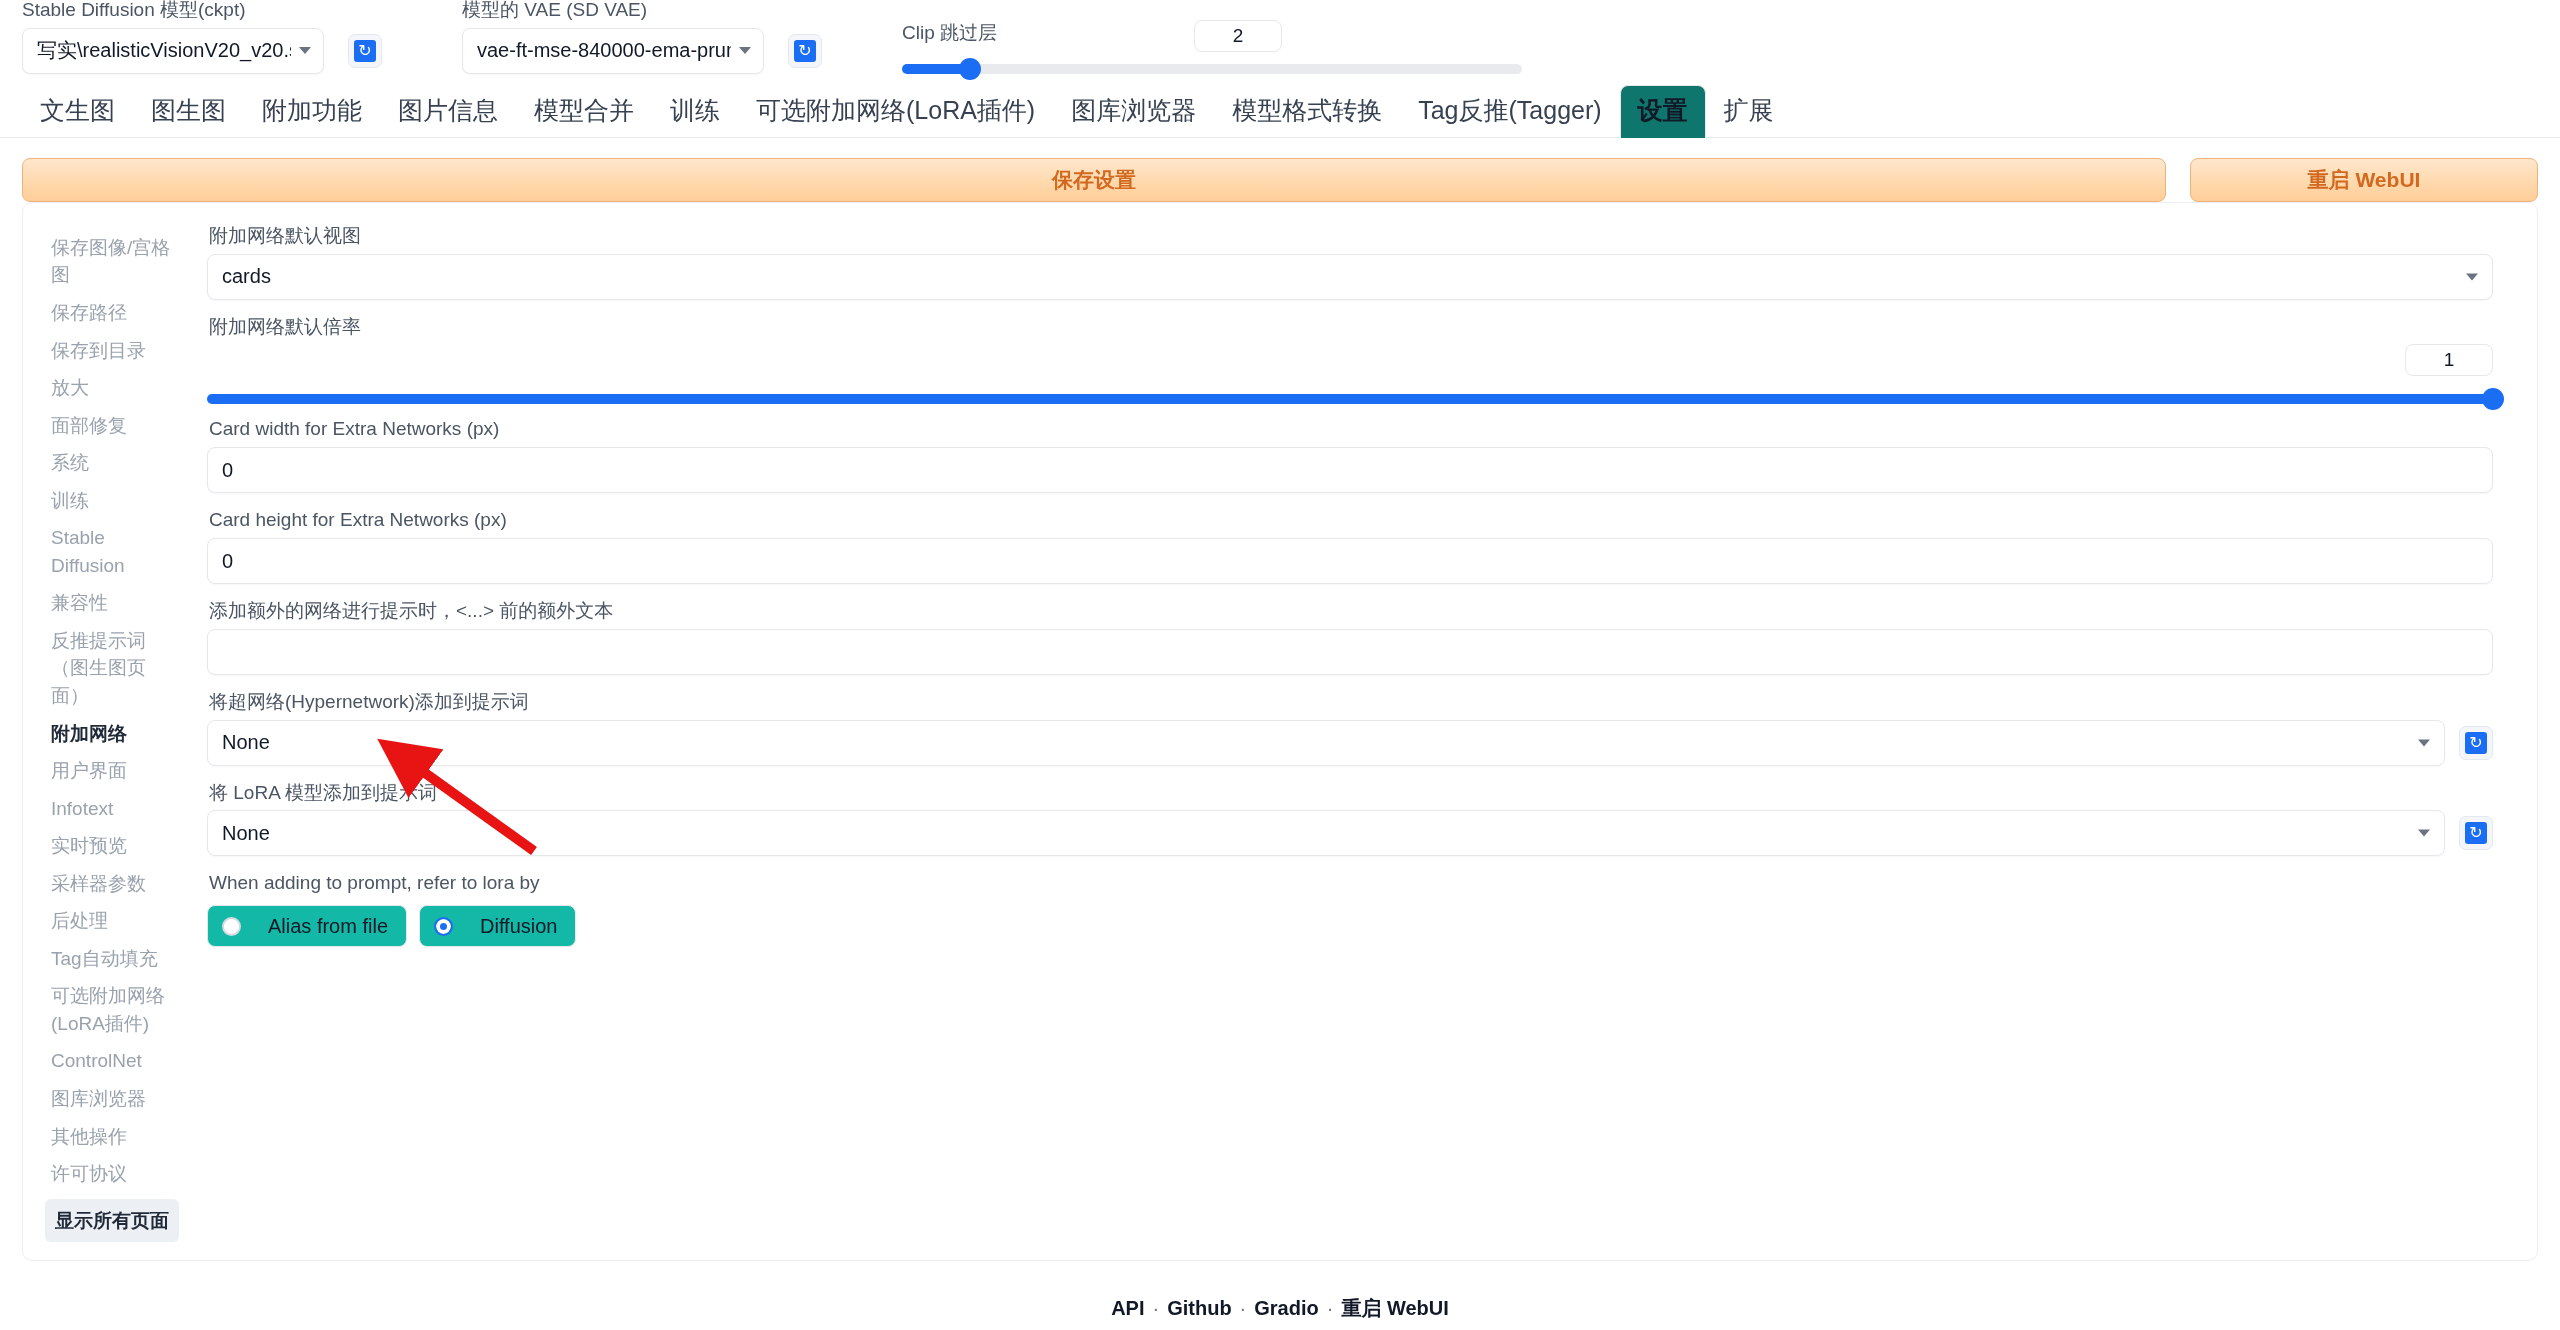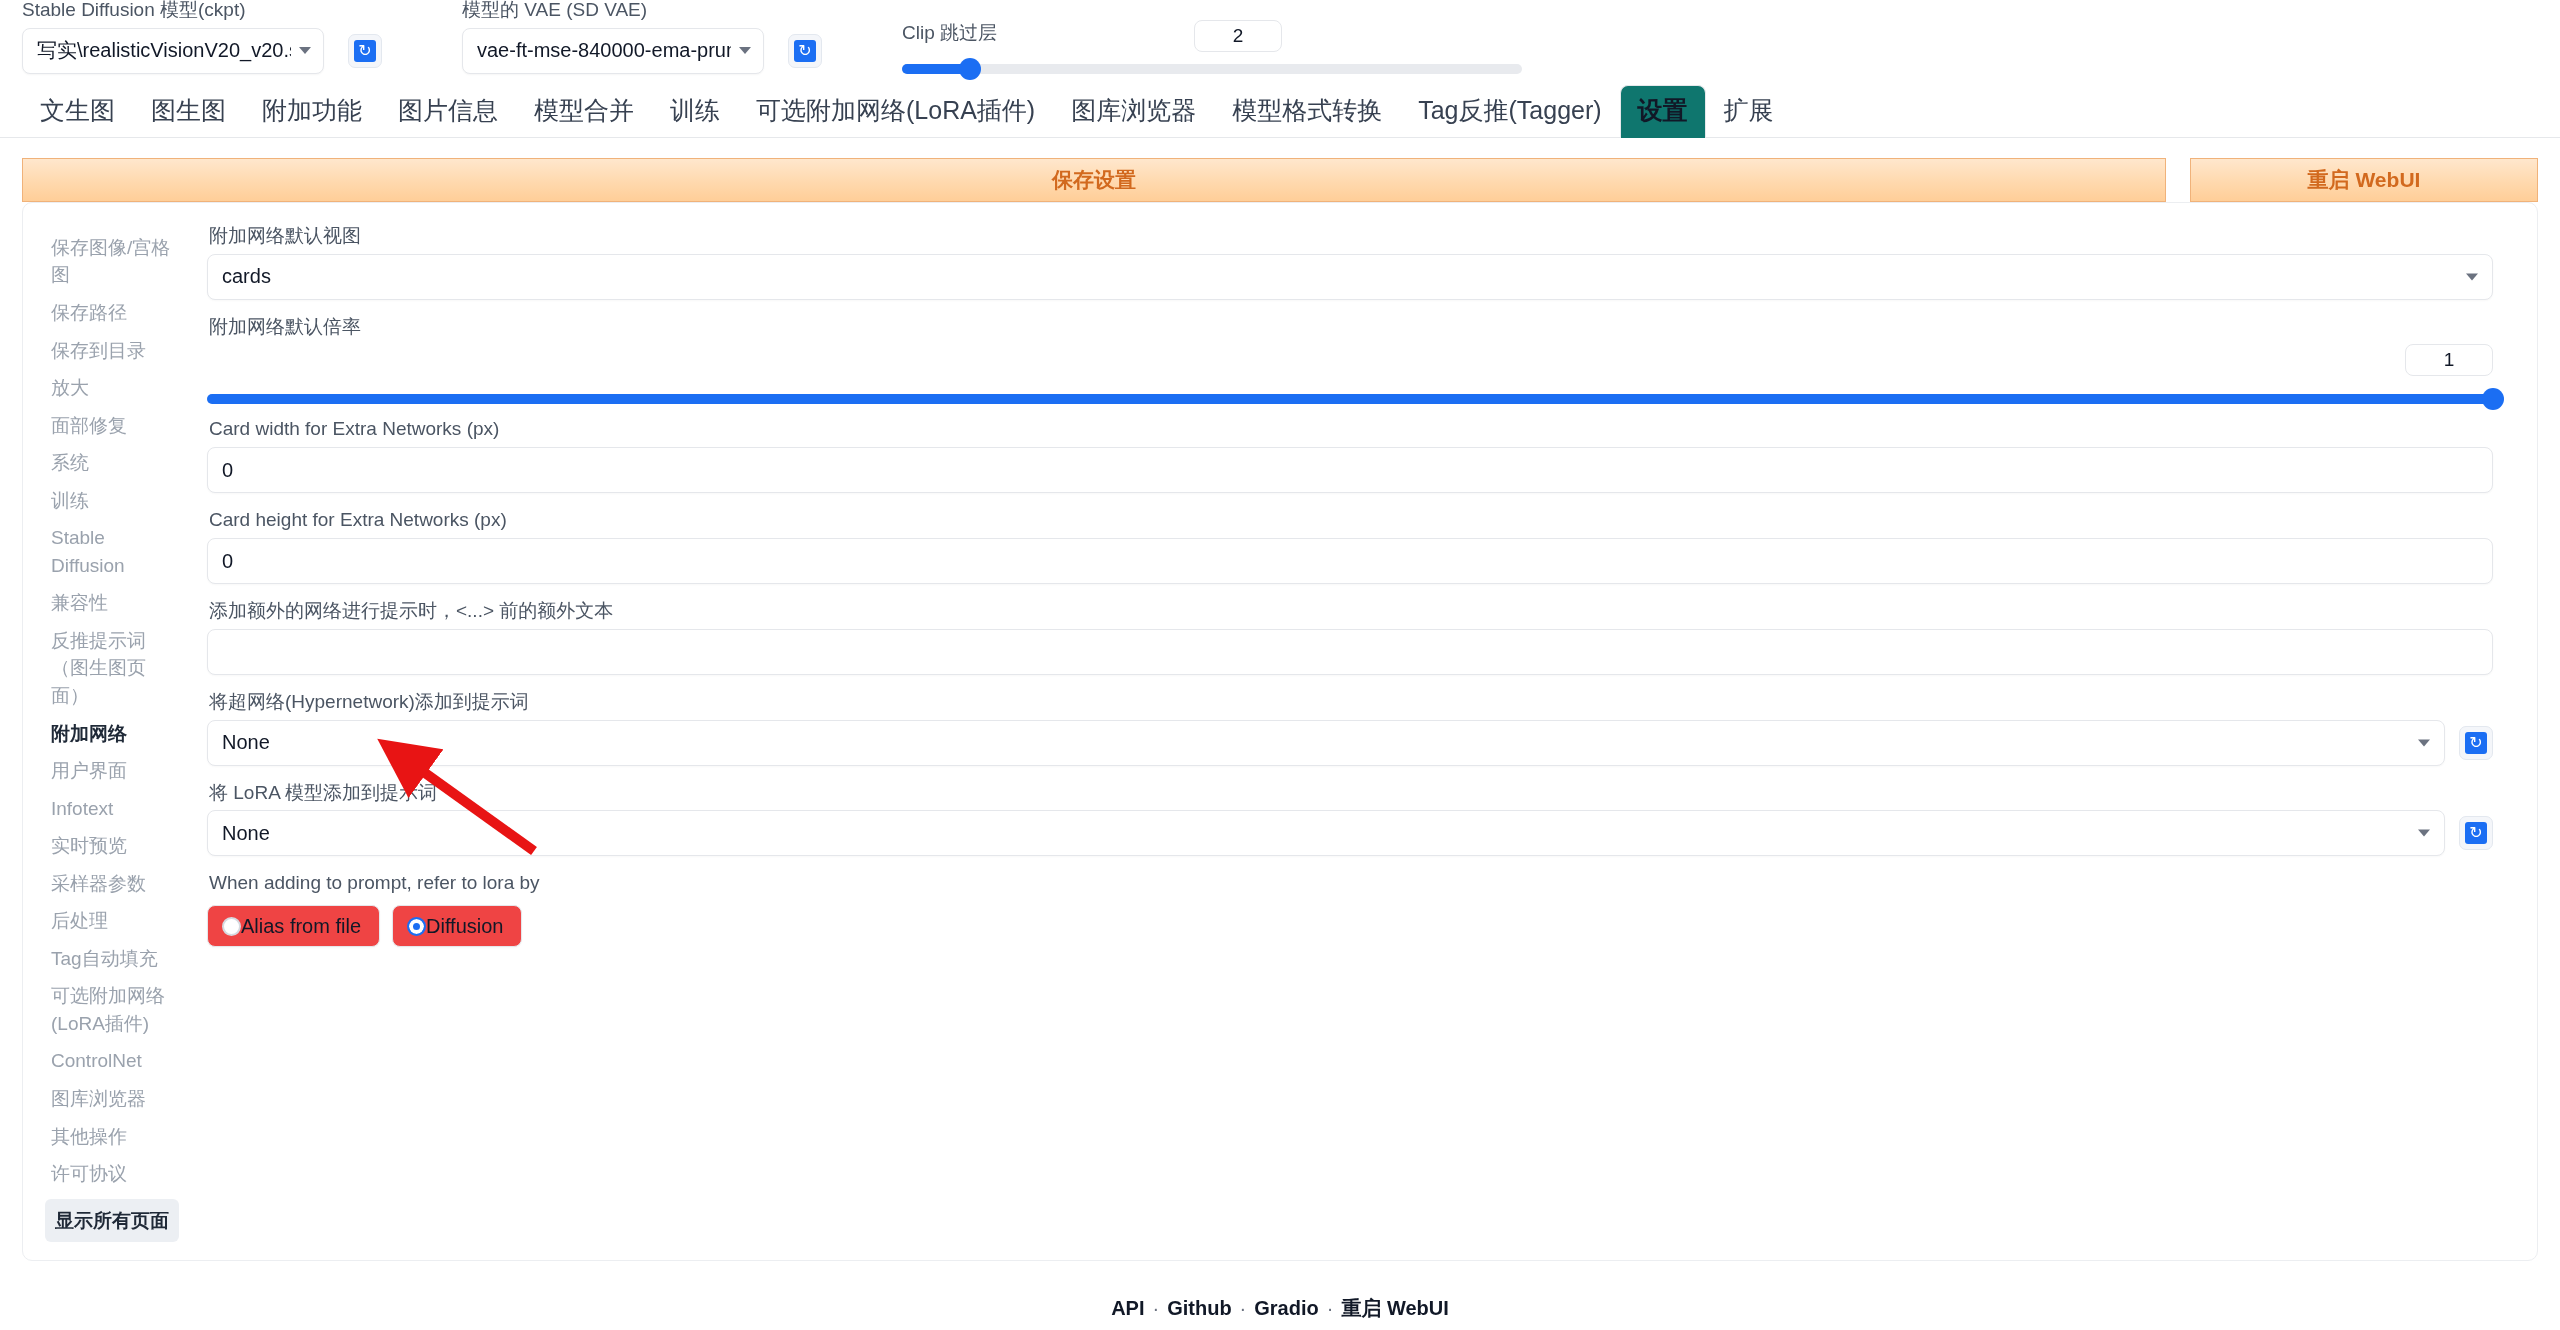--- a/index.html
+++ b/index.html
@@ -86,21 +86,21 @@
     color: #111827; font-weight: 600;
     border-color: #e6e8eb; border-top-left-radius: 8px; border-top-right-radius: 8px;
     background: #0f766e;
   }
 
   
   .actions {
     display: flex; gap: 24px; padding: 20px 22px 0 22px;
   }
   .btn-orange {
-    height: 44px; border-radius: 0; border: 1px solid #f0b27a;
+    height: 44px; border-radius: 8px; border: 1px solid #f0b27a;
     background: linear-gradient(180deg, #ffe7cd 0%, #ffd9ae 55%, #ffce98 100%);
     color: #d2691e; font-weight: 700; font-size: 21px;
     display: flex; align-items: center; justify-content: center;
     cursor: pointer;
   }
   #save-settings-button { flex: 1 1 auto; }
   #restart-webui-button { width: 348px; }
 
   
   .page {
@@ -138,22 +138,22 @@
   .mult-slider { margin-bottom: 14px; }
   .mult-top { display:flex; justify-content: flex-end; }
   .mult-num {
     width: 88px; height: 32px; border: 1px solid #e5e7eb; border-radius: 8px;
     background: #fff; display:flex; align-items:center; justify-content:center;
     font-size: 19px; color:#111827; margin-bottom: 6px;
   }
 
   .radio-row { display: flex; gap: 12px; margin-top: 10px; }
   .radio-chip {
-    height: 42px; border: 1px solid #e5e7eb; border-radius: 8px; background: #ef4444;
-    display:flex; align-items:center; gap: 0; padding: 0 18px 0 14px;
+    height: 42px; border: 1px solid #e5e7eb; border-radius: 8px; background: #14b8a6;
+    display:flex; align-items:center; gap: 27px; padding: 0 18px 0 14px;
     font-size: 20px; color: #111827; cursor: pointer;
     box-shadow: 0 1px 2px rgba(0,0,0,0.03);
   }
   .radio-dot {
     width: 19px; height: 19px; border-radius: 50%;
     border: 2px solid #d6dae0; background: #fff; flex: 0 0 19px;
   }
   .radio-chip.checked .radio-dot {
     border-color: #1b6ef3; background: #1b6ef3;
     box-shadow: inset 0 0 0 4px #ffffff;

